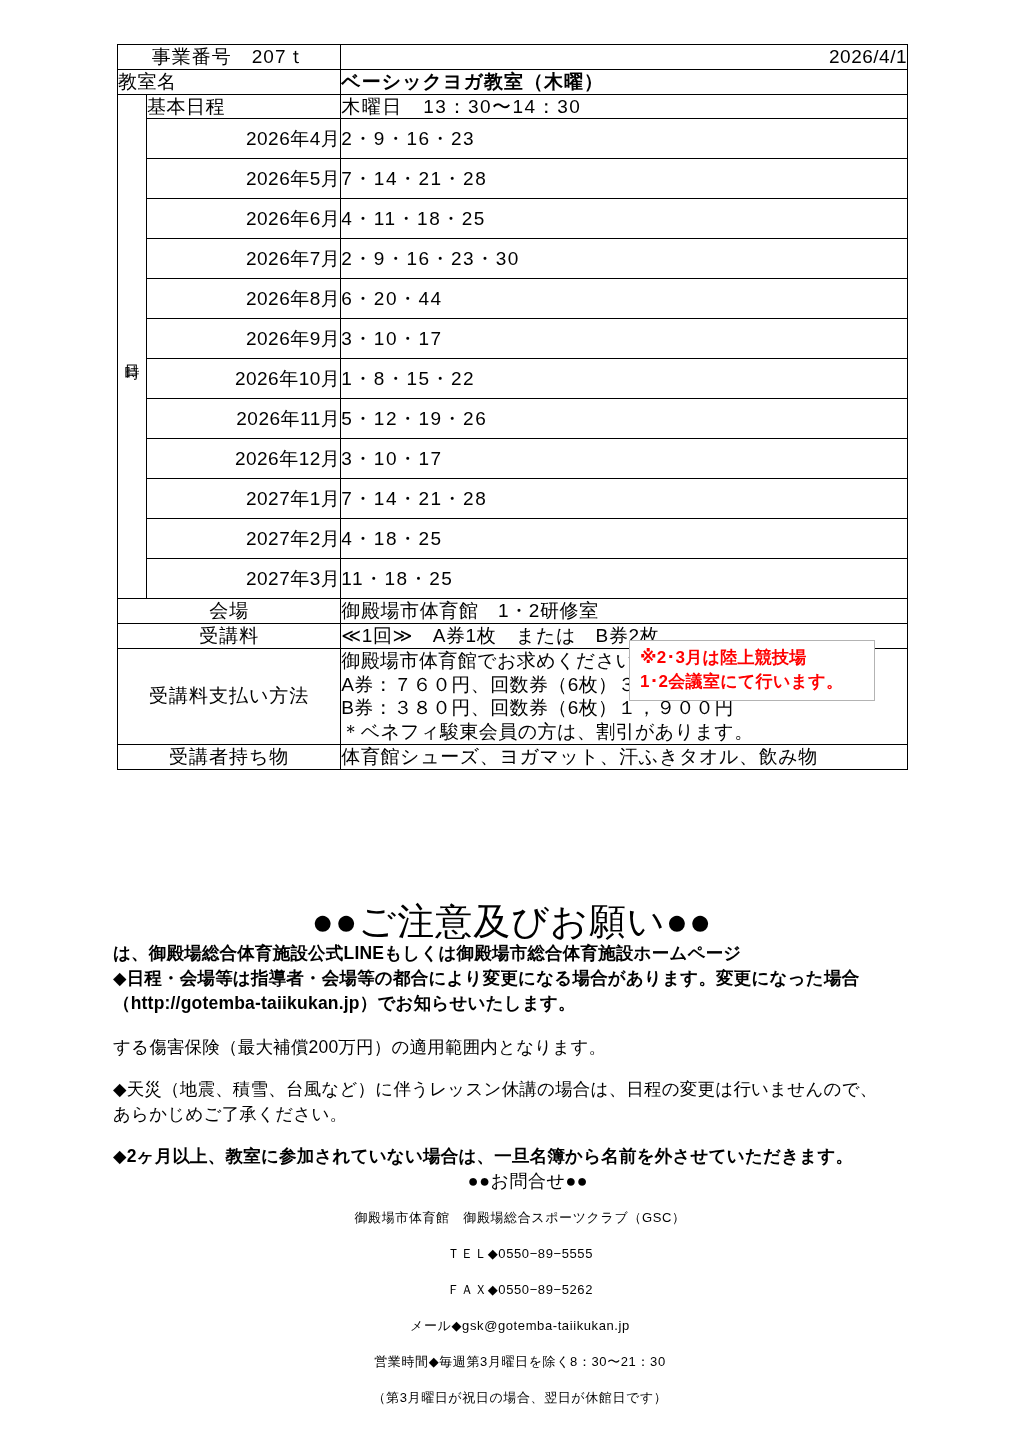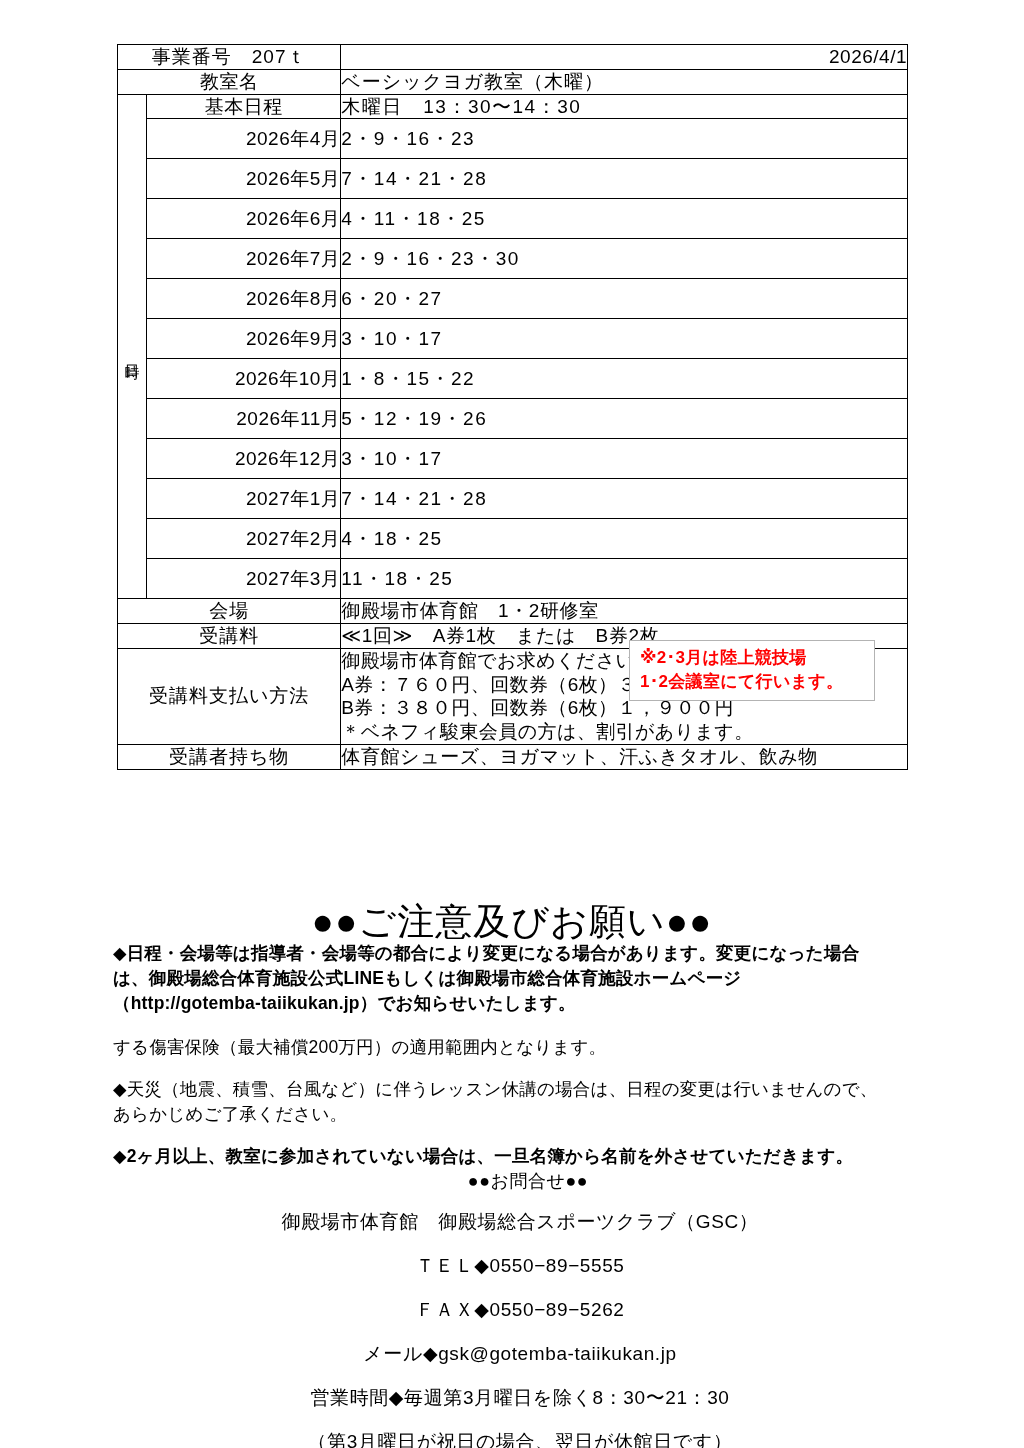--- a/index.html
+++ b/index.html
@@ -38,21 +38,21 @@
     border: 1px solid #000000;
     padding: 0;
     vertical-align: middle;
     font-size: 19px;
     line-height: 1.25;
   }
   .col-vert  { width: 29px; }
   .col-label { width: 194px; }
   .col-value { width: 566px; }
   .lbl {
-    text-align: center;
+    text-align: left;
     font-size: 20px;
     padding: 5px 4px;
     letter-spacing: 0.5px;
   }
   .lbl-sm { font-size: 19px; }
   .row-num td { height: 39px; }
 
   
   .proj-cell {
     text-align: center;
@@ -63,21 +63,21 @@
   .date-cell {
     text-align: right;
     font-size: 21px;
     padding: 6px 10px 6px 4px;
     letter-spacing: 0.5px;
   }
 
   
   .title-cell {
     font-size: 30px;
-    font-weight: normal;
+    font-weight: bold;
     padding: 4px 4px 6px 9px;
     letter-spacing: 1px;
     white-space: nowrap;
     margin-top: 47px;
   }
 
   
   .vert-cell {
     text-align: center;
     vertical-align: middle;
@@ -189,21 +189,21 @@
     width: 1024px;
     text-align: center;
   }
   .contact-head {
     font-size: 18px;
     letter-spacing: 0.5px;
     margin-bottom: 16px;
     padding-left: 32px;
   }
   .contact-line {
-    font-size: 19px;
+    font-size: 13px;
     letter-spacing: 0.6px;
     margin-bottom: 18px;
     padding-left: 16px;
   }
   .contact-line:last-child { margin-bottom: 0; }
 </style>
 </head>
 <body>
 
 <div class="page">
@@ -244,21 +244,21 @@
         <tr class="row-num">
           <td class="month-lbl">2026年6月</td>
           <td class="days-cell">4・11・18・25</td>
         </tr>
         <tr class="row-num">
           <td class="month-lbl">2026年7月</td>
           <td class="days-cell">2・9・16・23・30</td>
         </tr>
         <tr class="row-num">
           <td class="month-lbl">2026年8月</td>
-          <td class="days-cell">6・20・27</td>
+          <td class="days-cell">6・20・44</td>
         </tr>
         <tr class="row-num">
           <td class="month-lbl">2026年9月</td>
           <td class="days-cell">3・10・17</td>
         </tr>
         <tr class="row-num">
           <td class="month-lbl">2026年10月</td>
           <td class="days-cell">1・8・15・22</td>
         </tr>
         <tr class="row-num">
@@ -309,22 +309,22 @@
 
   <div class="note-box">
     <div class="note-line">※2･3月は陸上競技場</div>
     <div class="note-line">1･2会議室にて行います。</div>
   </div>
 
   <div class="notice-head">●●ご注意及びお願い●●</div>
 
   <div class="notices">
     <div class="notice-item bold b1">
+      <span class="ind">は、御殿場総合体育施設公式LINEもしくは御殿場市総合体育施設ホームページ</span>
       <span class="ind">◆日程・会場等は指導者・会場等の都合により変更になる場合があります。変更になった場合</span>
-      <span class="ind">は、御殿場総合体育施設公式LINEもしくは御殿場市総合体育施設ホームページ</span>
       <span class="ind">（http://gotemba-taiikukan.jp）でお知らせいたします。</span>
     </div>
     <div class="notice-item">
       <span class="ind">する傷害保険（最大補償200万円）の適用範囲内となります。</span>
     </div>
     <div class="notice-item">
       <span class="ind">◆天災（地震、積雪、台風など）に伴うレッスン休講の場合は、日程の変更は行いませんので、</span>
       <span class="ind">あらかじめご了承ください。</span>
     </div>
     <div class="notice-item bold">

